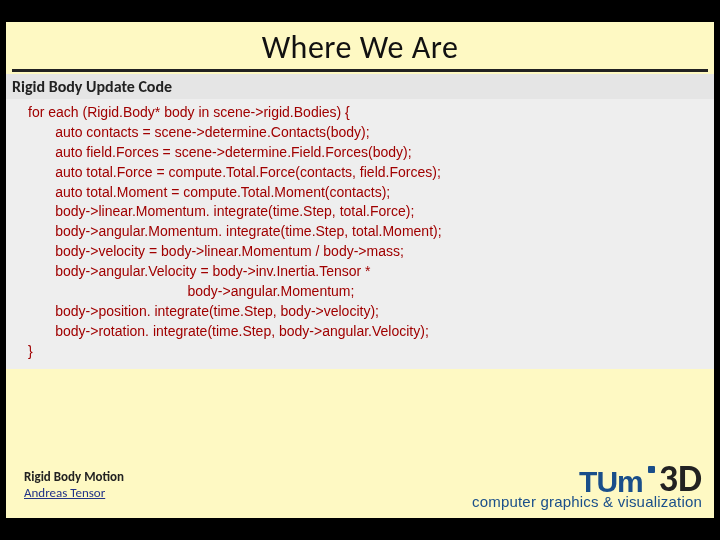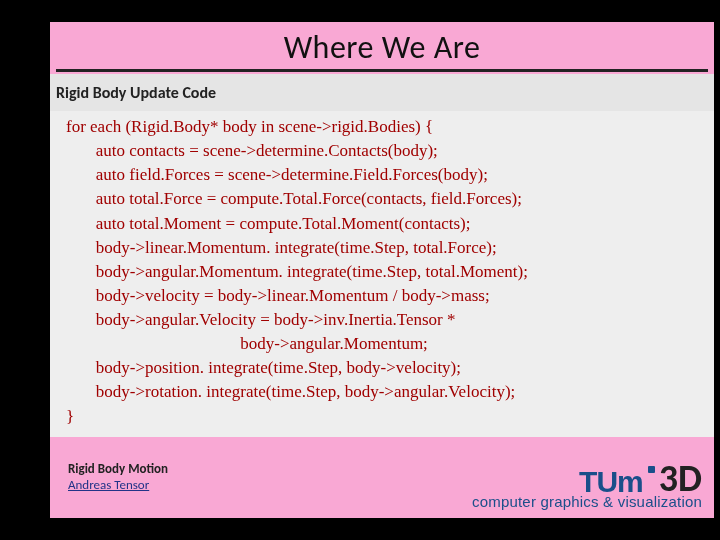--- a/index.html
+++ b/index.html
@@ -10,60 +10,59 @@
     font-family: Calibri, Arial, sans-serif;
     position: relative;
     overflow: hidden;
   }
   .slide {
     position: absolute;
     top: 22px;
     left: 6px;
     right: 6px;
     bottom: 22px;
-    background: #f9a8d4;
-    margin-left: 44px;
+    background: #fef9c3;
   }
   .title-wrap {
     border-bottom: 3px solid #222;
     padding: 6px 0 2px 0;
     margin: 0 6px;
   }
   .title {
     font-size: 32px;
     font-weight: 400;
     text-align: center;
     color: #111;
     letter-spacing: 0.5px;
   }
   .section-header {
     background: #e5e5e5;
     font-weight: 700;
     font-size: 16px;
-    padding: 9px 6px;
+    padding: 3px 6px;
     color: #222;
     margin-top: 2px;
   }
   .code-block {
     background: #eeeeee;
-    padding: 4px 6px 8px 16px;
-    font-family: Liberation Serif, serif;
-    font-size: 17px;
+    padding: 4px 6px 8px 22px;
+    font-family: Liberation Sans, sans-serif;
+    font-size: 14px;
     line-height: 1.42;
     color: #a00000;
     white-space: pre;
   }
   .footer {
     position: absolute;
     bottom: 8px;
     left: 18px;
     right: 12px;
     display: flex;
     justify-content: space-between;
-    align-items: flex-start;
+    align-items: center;
   }
   .footer-left {
     font-size: 13px;
     color: #222;
     line-height: 1.25;
     font-family: Calibri, Arial, sans-serif;
   }
   .footer-left .topic { font-weight: 700; }
   .footer-left .author { text-decoration: underline; color: #223388; }
   .footer-right { text-align: right; }

